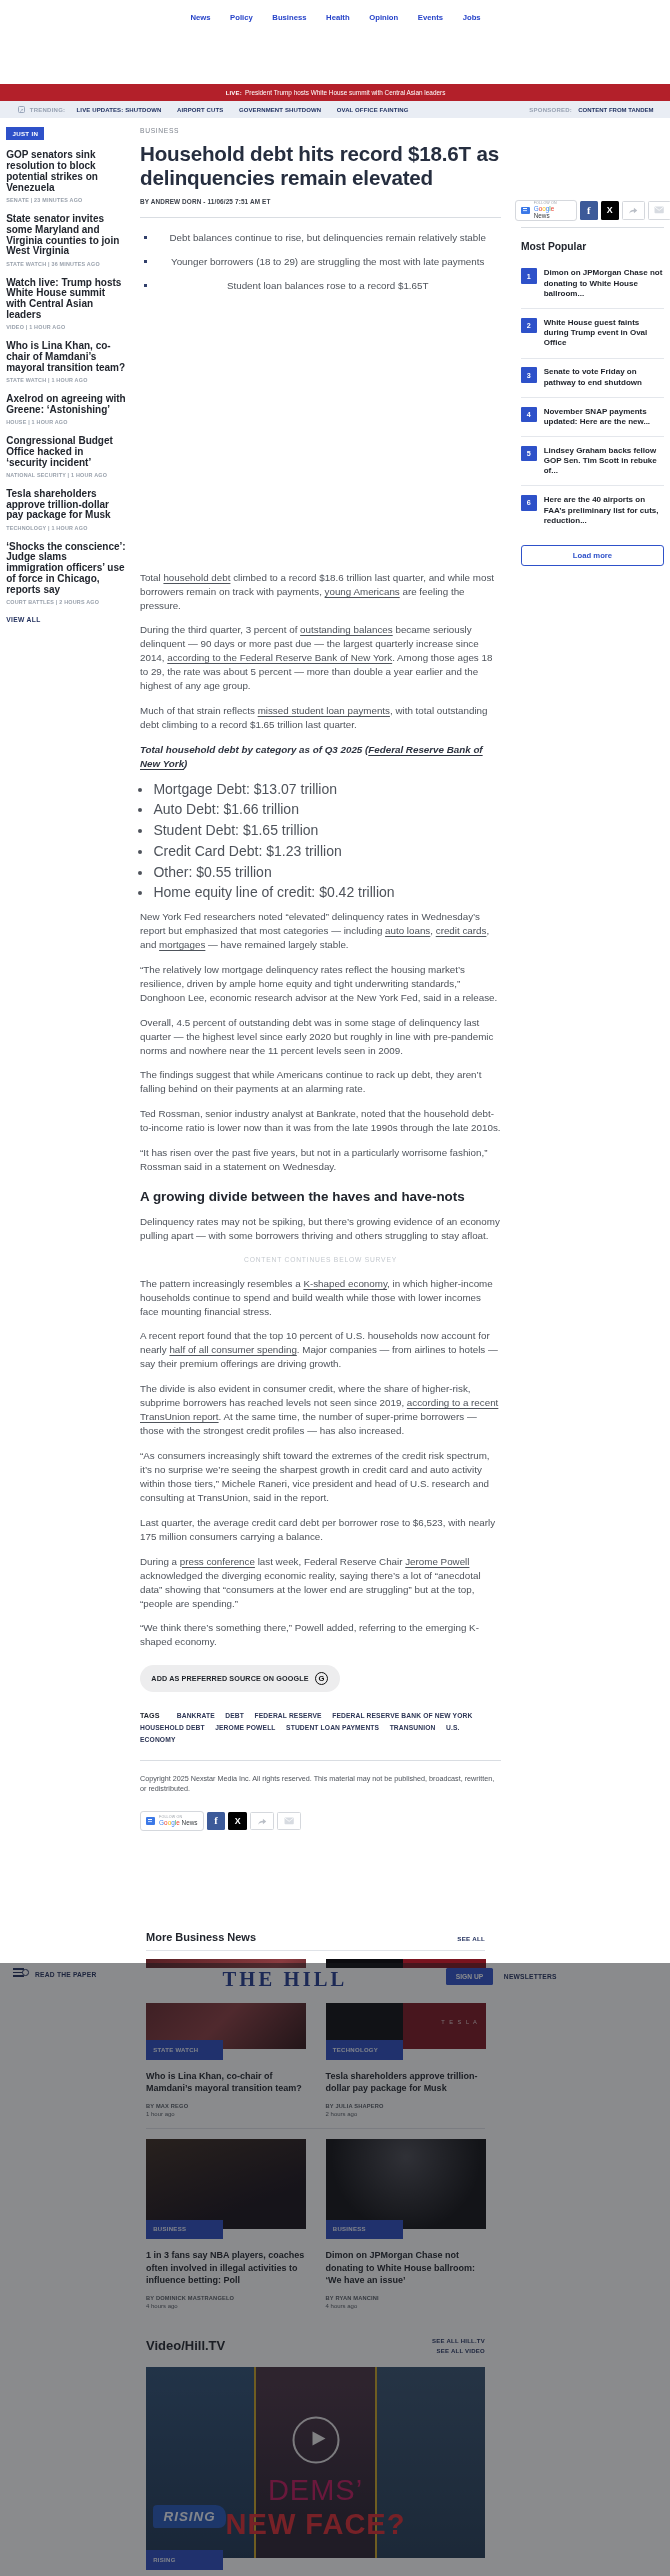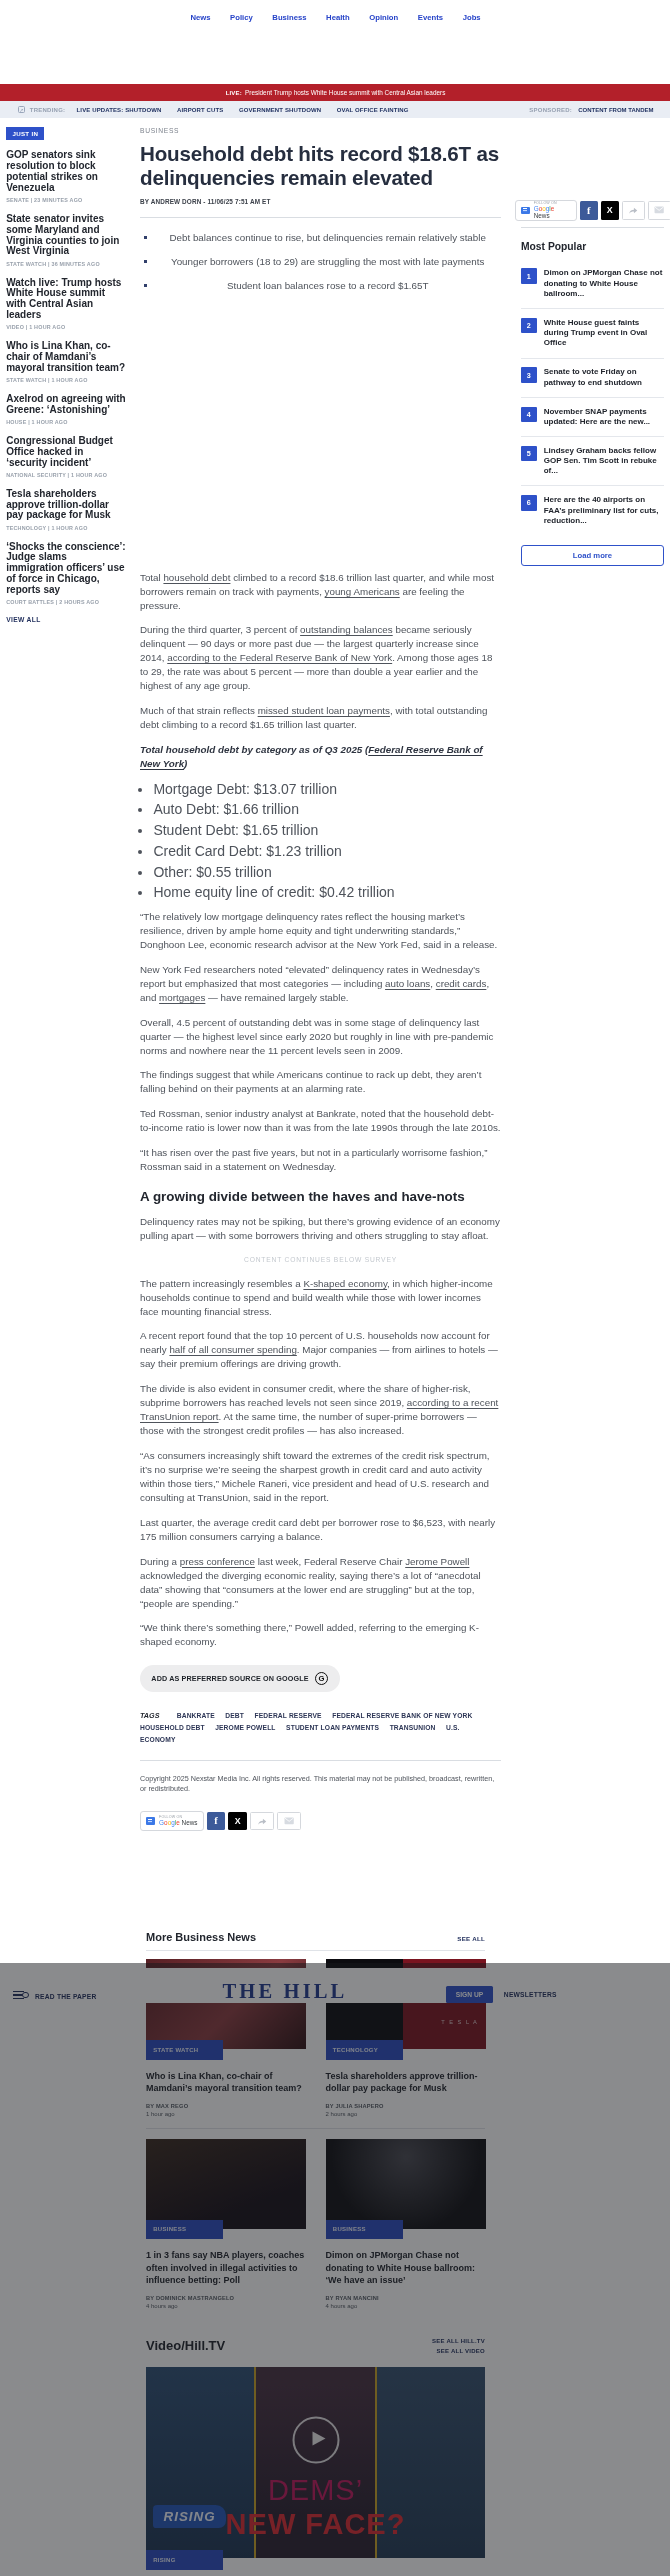--- a/index.html
+++ b/index.html
@@ -57,21 +57,21 @@
   #article-body h2 { font-size:13.4px; color:#22262e; margin:15.5px 0 10.3px; }
   #article-body .note { text-align:center; color:#c3c8ce; font-size:6.7px; letter-spacing:.12em; margin:13.4px 0; }
 
   .gpill { display:inline-flex; align-items:center; gap:6.2px; background:#ededee; border-radius:515px;
            padding:6.7px 11.3px; font-size:7.2px; font-weight:bold; color:#1d2127; letter-spacing:.02em;
            margin:5.2px 0 13.4px; cursor:pointer; }
   .gpill .gcirc { width:13.4px; height:13.4px; border:1.5px solid #111; border-radius:50%; display:flex;
                   align-items:center; justify-content:center; font-weight:bold; font-size:7.7px; color:#111; }
 
   .tags-row { margin:4.1px 0 2.1px; line-height:12.4px; }
-  .tags-row .tl { font-size:7.2px; font-weight:bold; color:#22262e; margin-right:15px;font-style:italic; }
+  .tags-row .tl { font-size:7.2px; font-weight:bold; color:#22262e; margin-right:15px; }
   .tags-row a { font-size:6.7px; font-weight:bold; color:#2c3555; text-decoration:none; margin-right:8.2px;
                 letter-spacing:.02em; cursor:pointer; }
   .copyright { font-size:7.2px; line-height:10.8px; color:#4e535b; margin-top:12.4px; }
 
   
   .social-row { display:flex; align-items:center; gap:3.1px; }
   .follow-pill { display:flex; align-items:center; gap:3.6px; background:#fff; border:0.5px solid #d5d8dd;
                  border-radius:3.1px; padding:2.6px 5.2px; height:20.6px; cursor:pointer; }
   .gn-ico { width:9.3px; height:7.2px; background:#3b78e7; border-radius:1px; position:relative; }
   .gn-ico::after { content:""; position:absolute; left:1.5px; top:1.5px; width:4.1px; height:1px; background:#fff; box-shadow:0 2.1px 0 #cfe0ff; }
@@ -114,21 +114,21 @@
 
   
   .ph-khan { background:linear-gradient(135deg,#571f24,#8a3b40 55%,#2f1316); }
   .ph-tesla { background:linear-gradient(90deg,#0c0c10 48%,#7a1420 48%); position:relative; }
   .ph-tesla::after { content:"T E S L A"; position:absolute; right:7.2px; bottom:24px; color:#d9c5c8; font-size:5.7px; letter-spacing:1.5px; }
   .ph-nba { background:linear-gradient(160deg,#3a2a20,#171019 70%); }
   .ph-dimon { background:radial-gradient(circle at 50% 20%, #4a4a52, #101014 70%); }
 
   
   .sticky-header { position:absolute; left:0; top:1968px; width:570px; height:35px; background:#fff; z-index:10;
-                   display:flex; align-items:flex-end; padding:0 13.4px; }
+                   display:flex; align-items:flex-start; padding:0 13.4px; }
   .sh-left { display:flex; align-items:center; gap:6.2px; width:165px; }
   .menu-search { width:15.5px; height:12.4px; position:relative; cursor:pointer; }
   .menu-search .b { height:1.5px; background:#23315e; margin-bottom:2.1px; width:10.3px; }
   .menu-search .c { position:absolute; right:0; top:1px; width:6.7px; height:6.7px; border:1.3px solid #23315e; border-radius:50%; background:#fff; }
   .sh-left .rp { font-size:6.7px; font-weight:bold; color:#23315e; letter-spacing:.03em; cursor:pointer; }
   .sh-logo { flex:1; text-align:center; font-family:"Liberation Serif",serif; font-weight:bold;
              font-size:20.6px; color:#223a8f; letter-spacing:3.1px; }
   .sh-right { display:flex; align-items:center; gap:11.3px; width:165px; justify-content:flex-end; }
   .sh-right .su { background:#2e51c9; color:#fff; font-size:6.7px; font-weight:bold; padding:5.2px 9.3px; border-radius:1.5px; border:none; cursor:pointer; }
   .sh-right .nl { font-size:6.7px; font-weight:bold; color:#23315e; letter-spacing:.03em; cursor:pointer; }
@@ -250,22 +250,22 @@
       <p><span>Much of that strain reflects </span><span class="lnk">missed student loan payments</span><span>, with total outstanding debt climbing to a record $1.65 trillion last quarter.</span></p>
       <p class="lead"><span>Total household debt by category as of Q3 2025 (</span><span class="lnk">Federal Reserve Bank of New York</span><span>)</span></p>
       <ul>
         <li>Mortgage Debt: $13.07 trillion</li>
         <li>Auto Debt: $1.66 trillion</li>
         <li>Student Debt: $1.65 trillion</li>
         <li>Credit Card Debt: $1.23 trillion</li>
         <li>Other: $0.55 trillion</li>
         <li>Home equity line of credit: $0.42 trillion</li>
       </ul>
+      <p><span>New York Fed researchers noted “elevated” delinquency rates in Wednesday’s report but emphasized that most categories — including </span><span class="lnk">auto loans</span><span>, </span><span class="lnk">credit cards</span><span>, and </span><span class="lnk">mortgages</span><span> — have remained largely stable.</span></p>
       <p><span>“The relatively low mortgage delinquency rates reflect the housing market’s resilience, driven by ample home equity and tight underwriting standards,” Donghoon Lee, economic research advisor at the New York Fed, said in a release.</span></p>
-      <p><span>New York Fed researchers noted “elevated” delinquency rates in Wednesday’s report but emphasized that most categories — including </span><span class="lnk">auto loans</span><span>, </span><span class="lnk">credit cards</span><span>, and </span><span class="lnk">mortgages</span><span> — have remained largely stable.</span></p>
       <p><span>Overall, 4.5 percent of outstanding debt was in some stage of delinquency last quarter — the highest level since early 2020 but roughly in line with pre-pandemic norms and nowhere near the 11 percent levels seen in 2009.</span></p>
       <p><span>The findings suggest that while Americans continue to rack up debt, they aren’t falling behind on their payments at an alarming rate.</span></p>
       <p><span>Ted Rossman, senior industry analyst at Bankrate, noted that the household debt-to-income ratio is lower now than it was from the late 1990s through the late 2010s.</span></p>
       <p><span>“It has risen over the past five years, but not in a particularly worrisome fashion,” Rossman said in a statement on Wednesday.</span></p>
       <h2>A growing divide between the haves and have-nots</h2>
       <p><span>Delinquency rates may not be spiking, but there’s growing evidence of an economy pulling apart — with some borrowers thriving and others struggling to stay afloat.</span></p>
       <div class="note">CONTENT CONTINUES BELOW SURVEY</div>
       <p><span>The pattern increasingly resembles a </span><span class="lnk">K-shaped economy</span><span>, in which higher-income households continue to spend and build wealth while those with lower incomes face mounting financial stress.</span></p>
       <p><span>A recent report found that the top 10 percent of U.S. households now account for nearly </span><span class="lnk">half of all consumer spending</span><span>. Major companies — from airlines to hotels — say their premium offerings are driving growth.</span></p>
       <p><span>The divide is also evident in consumer credit, where the share of higher-risk, subprime borrowers has reached levels not seen since 2019, </span><span class="lnk">according to a recent TransUnion report</span><span>. At the same time, the number of super-prime borrowers — those with the strongest credit profiles — has also increased.</span></p>

